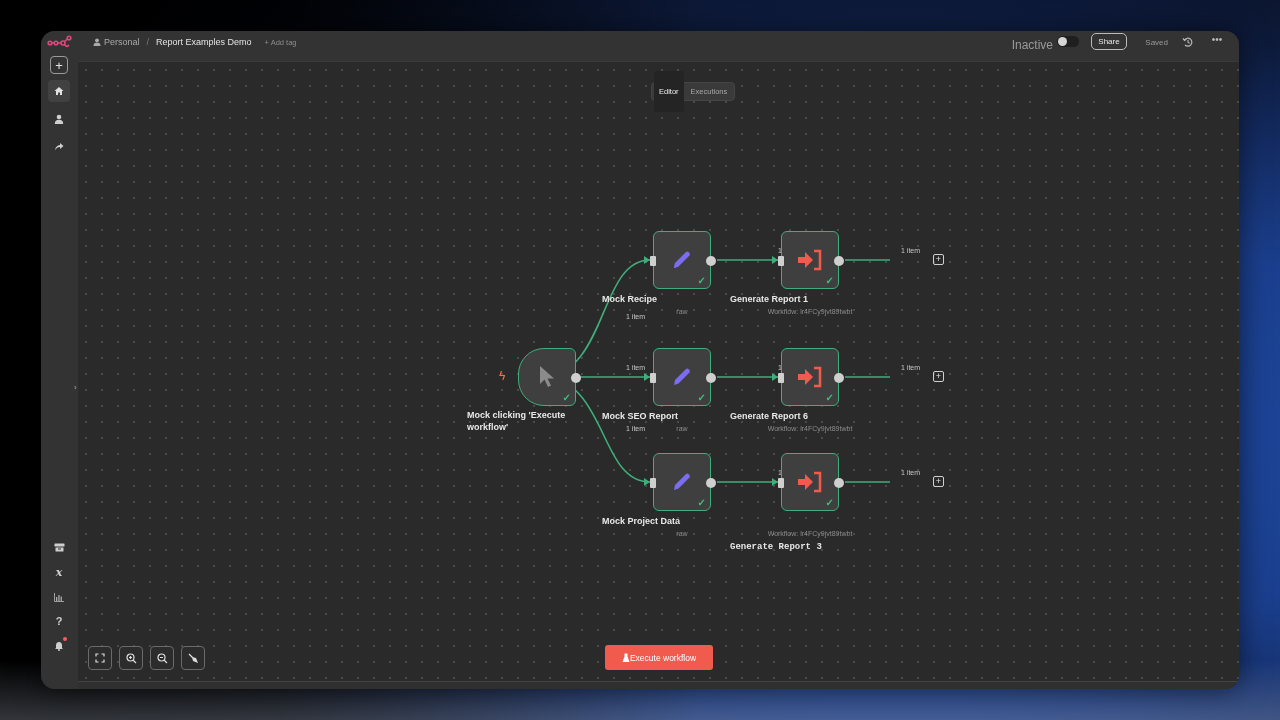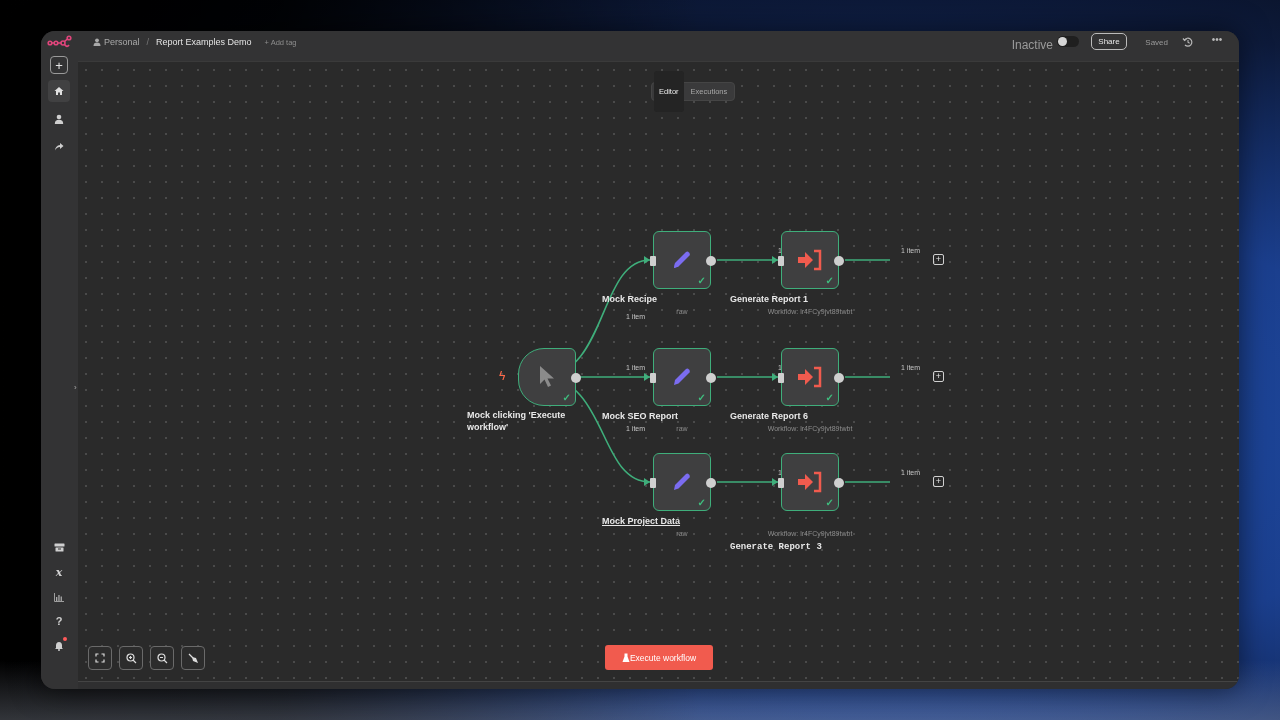--- a/index.html
+++ b/index.html
@@ -260,21 +260,21 @@
     <div class="node-sub" style="left:524px;top:363px;">raw</div>
 
     <div class="node" style="left:575px;top:391px;">
       <span class="in-port"></span>
       <svg width="24" height="24" viewBox="0 0 24 24">
           <path d="M4 20 L5 15 L16 4 Q17.5 3 19 4.5 Q20.5 6 19.5 7.5 L8.5 18.5Z" fill="#7b6cf0"></path>
         </svg>
       <span class="out-port"></span>
       <span class="check">✓</span>
     </div>
-    <div class="node-label" style="left:524px;top:454px;text-decoration:underline;">Mock Project Data</div>
+    <div class="node-label" style="left:524px;top:454px;">Mock Project Data</div>
     <div class="node-sub" style="left:524px;top:468px;">raw</div>
 
     <div class="node" style="left:703px;top:169px;">
       <span class="in-port"></span>
       <svg width="26" height="22" viewBox="0 0 26 22">
           <path d="M1 8 H8 V3 L16 11 L8 19 V14 H1Z" fill="#f15b4e"></path>
           <path d="M17 2 H23 V20 H17" fill="none" stroke="#f15b4e" stroke-width="2.5"></path>
         </svg>
       <span class="out-port"></span>
       <span class="check">✓</span>

